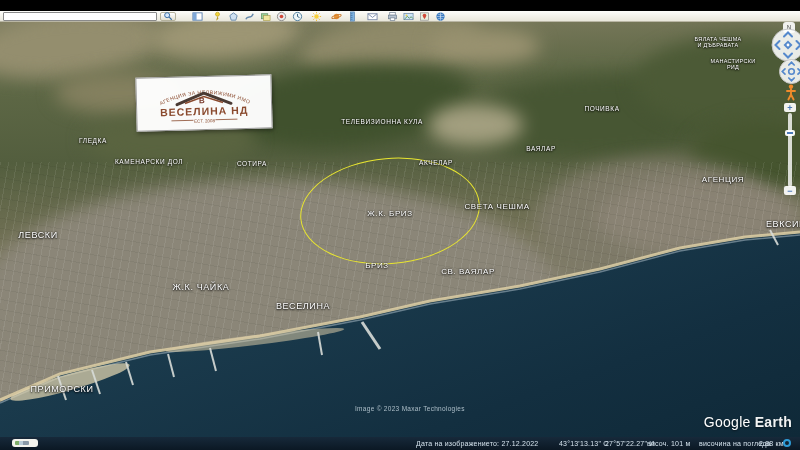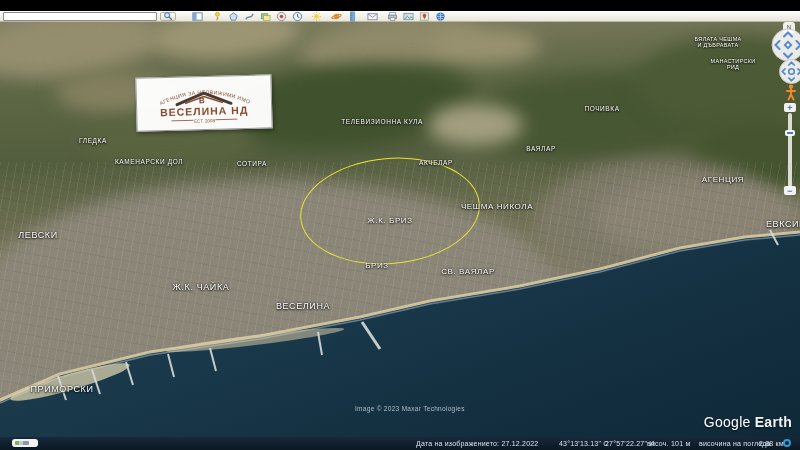--- a/index.html
+++ b/index.html
@@ -263,22 +263,22 @@
         <span class="map-label xs" style="left: 718px; top: 20px;">БЯЛАТА ЧЕШМА И ДЪБРАВАТА</span>
         <span class="map-label xs" style="left: 733px; top: 42px;">МАНАСТИРСКИ РИД</span>
         <span class="map-label sm" style="left: 602px; top: 86px;">ПОЧИВКА</span>
         <span class="map-label sm" style="left: 382px; top: 99px;">ТЕЛЕВИЗИОННА КУЛА</span>
         <span class="map-label sm" style="left: 93px; top: 118px;">ГЛЕДКА</span>
         <span class="map-label sm" style="left: 541px; top: 126px;">ВАЯЛАР</span>
         <span class="map-label sm" style="left: 149px; top: 139px;">КАМЕНАРСКИ ДОЛ</span>
         <span class="map-label sm" style="left: 252px; top: 141px;">СОТИРА</span>
         <span class="map-label sm" style="left: 436px; top: 140px;">АКЧЕЛАР</span>
         <span class="map-label md" style="left: 723px; top: 157px;">АГЕНЦИЯ</span>
-        <span class="map-label md" style="left: 497px; top: 184px;">ЧЕШМА НИКОЛА</span>
-        <span class="map-label md" style="left: 390px; top: 198px;">Ж.К. БРИЗ</span>
+        <span class="map-label md" style="left: 497px; top: 184px;">СВЕТА ЧЕШМА</span>
+        <span class="map-label md" style="left: 390px; top: 191px;">Ж.К. БРИЗ</span>
         <span class="map-label lg" style="left: 38px; top: 213px;">ЛЕВСКИ</span>
         <span class="map-label lg anchor-left" style="left: 766px; top: 202px;">ЕВКСИНОГРАД</span>
         <span class="map-label md" style="left: 377px; top: 243px;">БРИЗ</span>
         <span class="map-label md" style="left: 468px; top: 249px;">СВ. ВАЯЛАР</span>
         <span class="map-label lg" style="left: 201px; top: 265px;">Ж.К. ЧАЙКА</span>
         <span class="map-label lg" style="left: 303px; top: 284px;">ВЕСЕЛИНА</span>
         <span class="map-label lg" style="left: 62px; top: 367px;">ПРИМОРСКИ</span>
       </div>
 
     <div id="logo">

